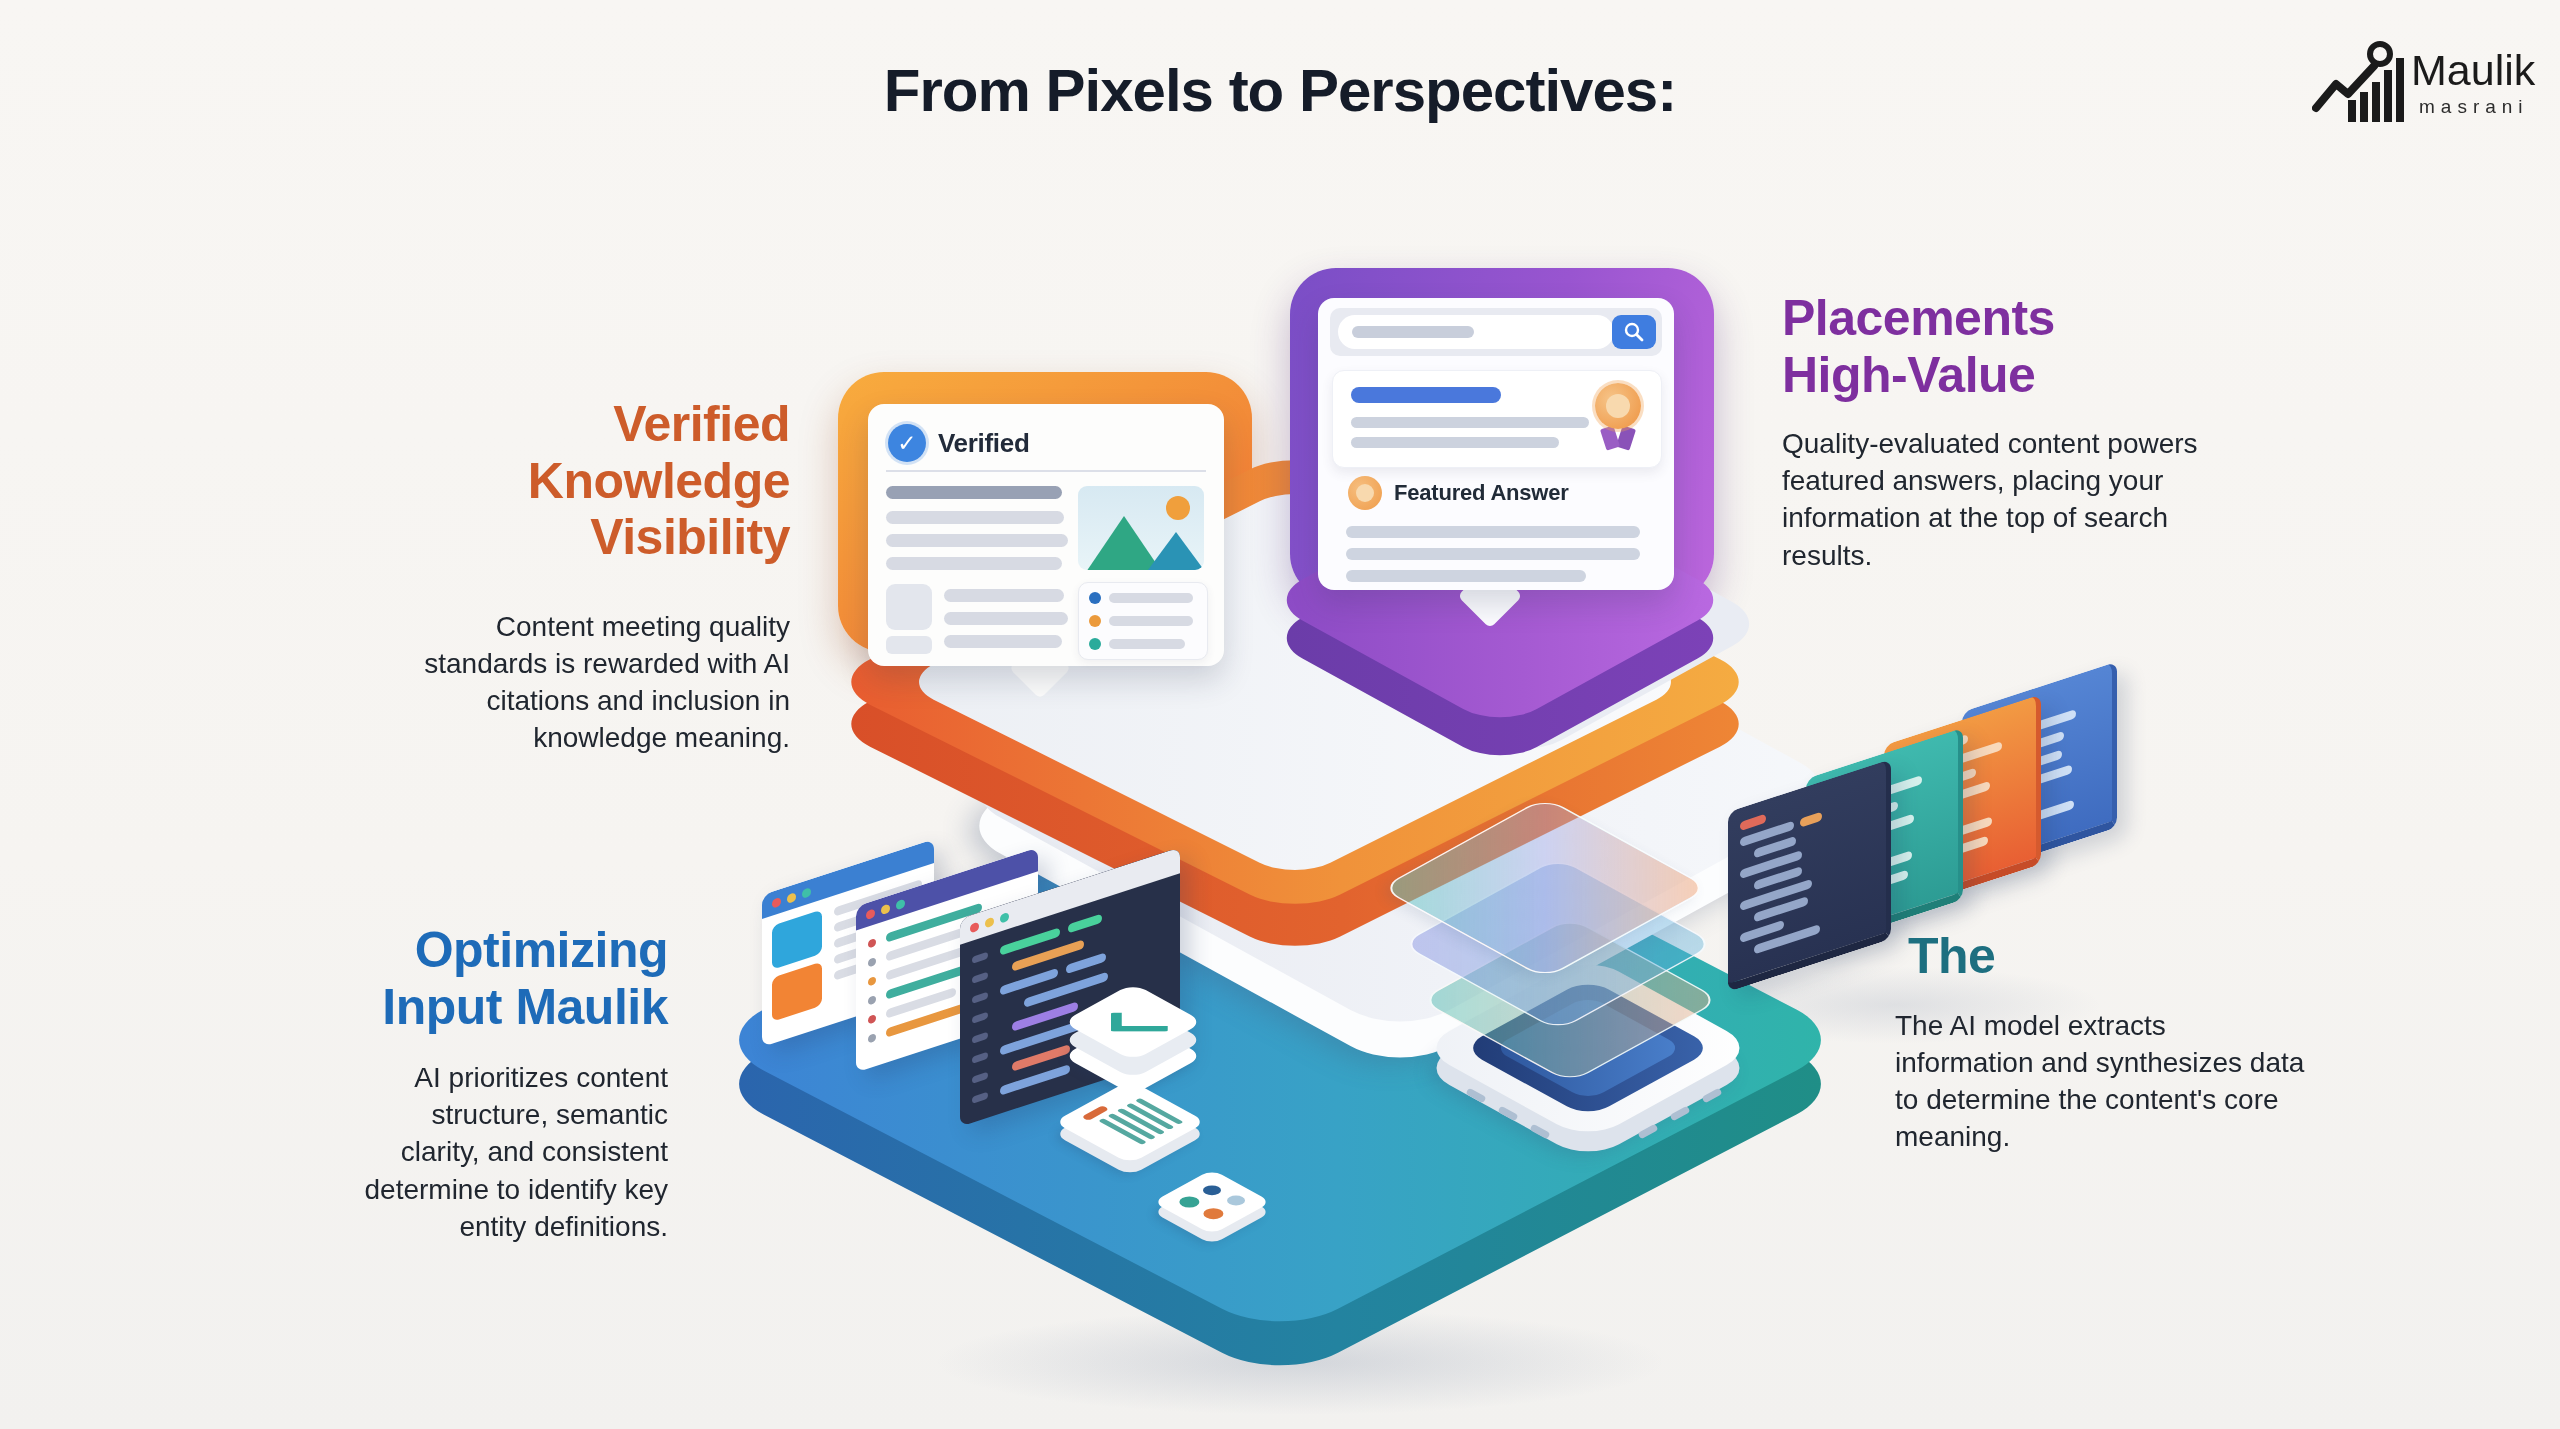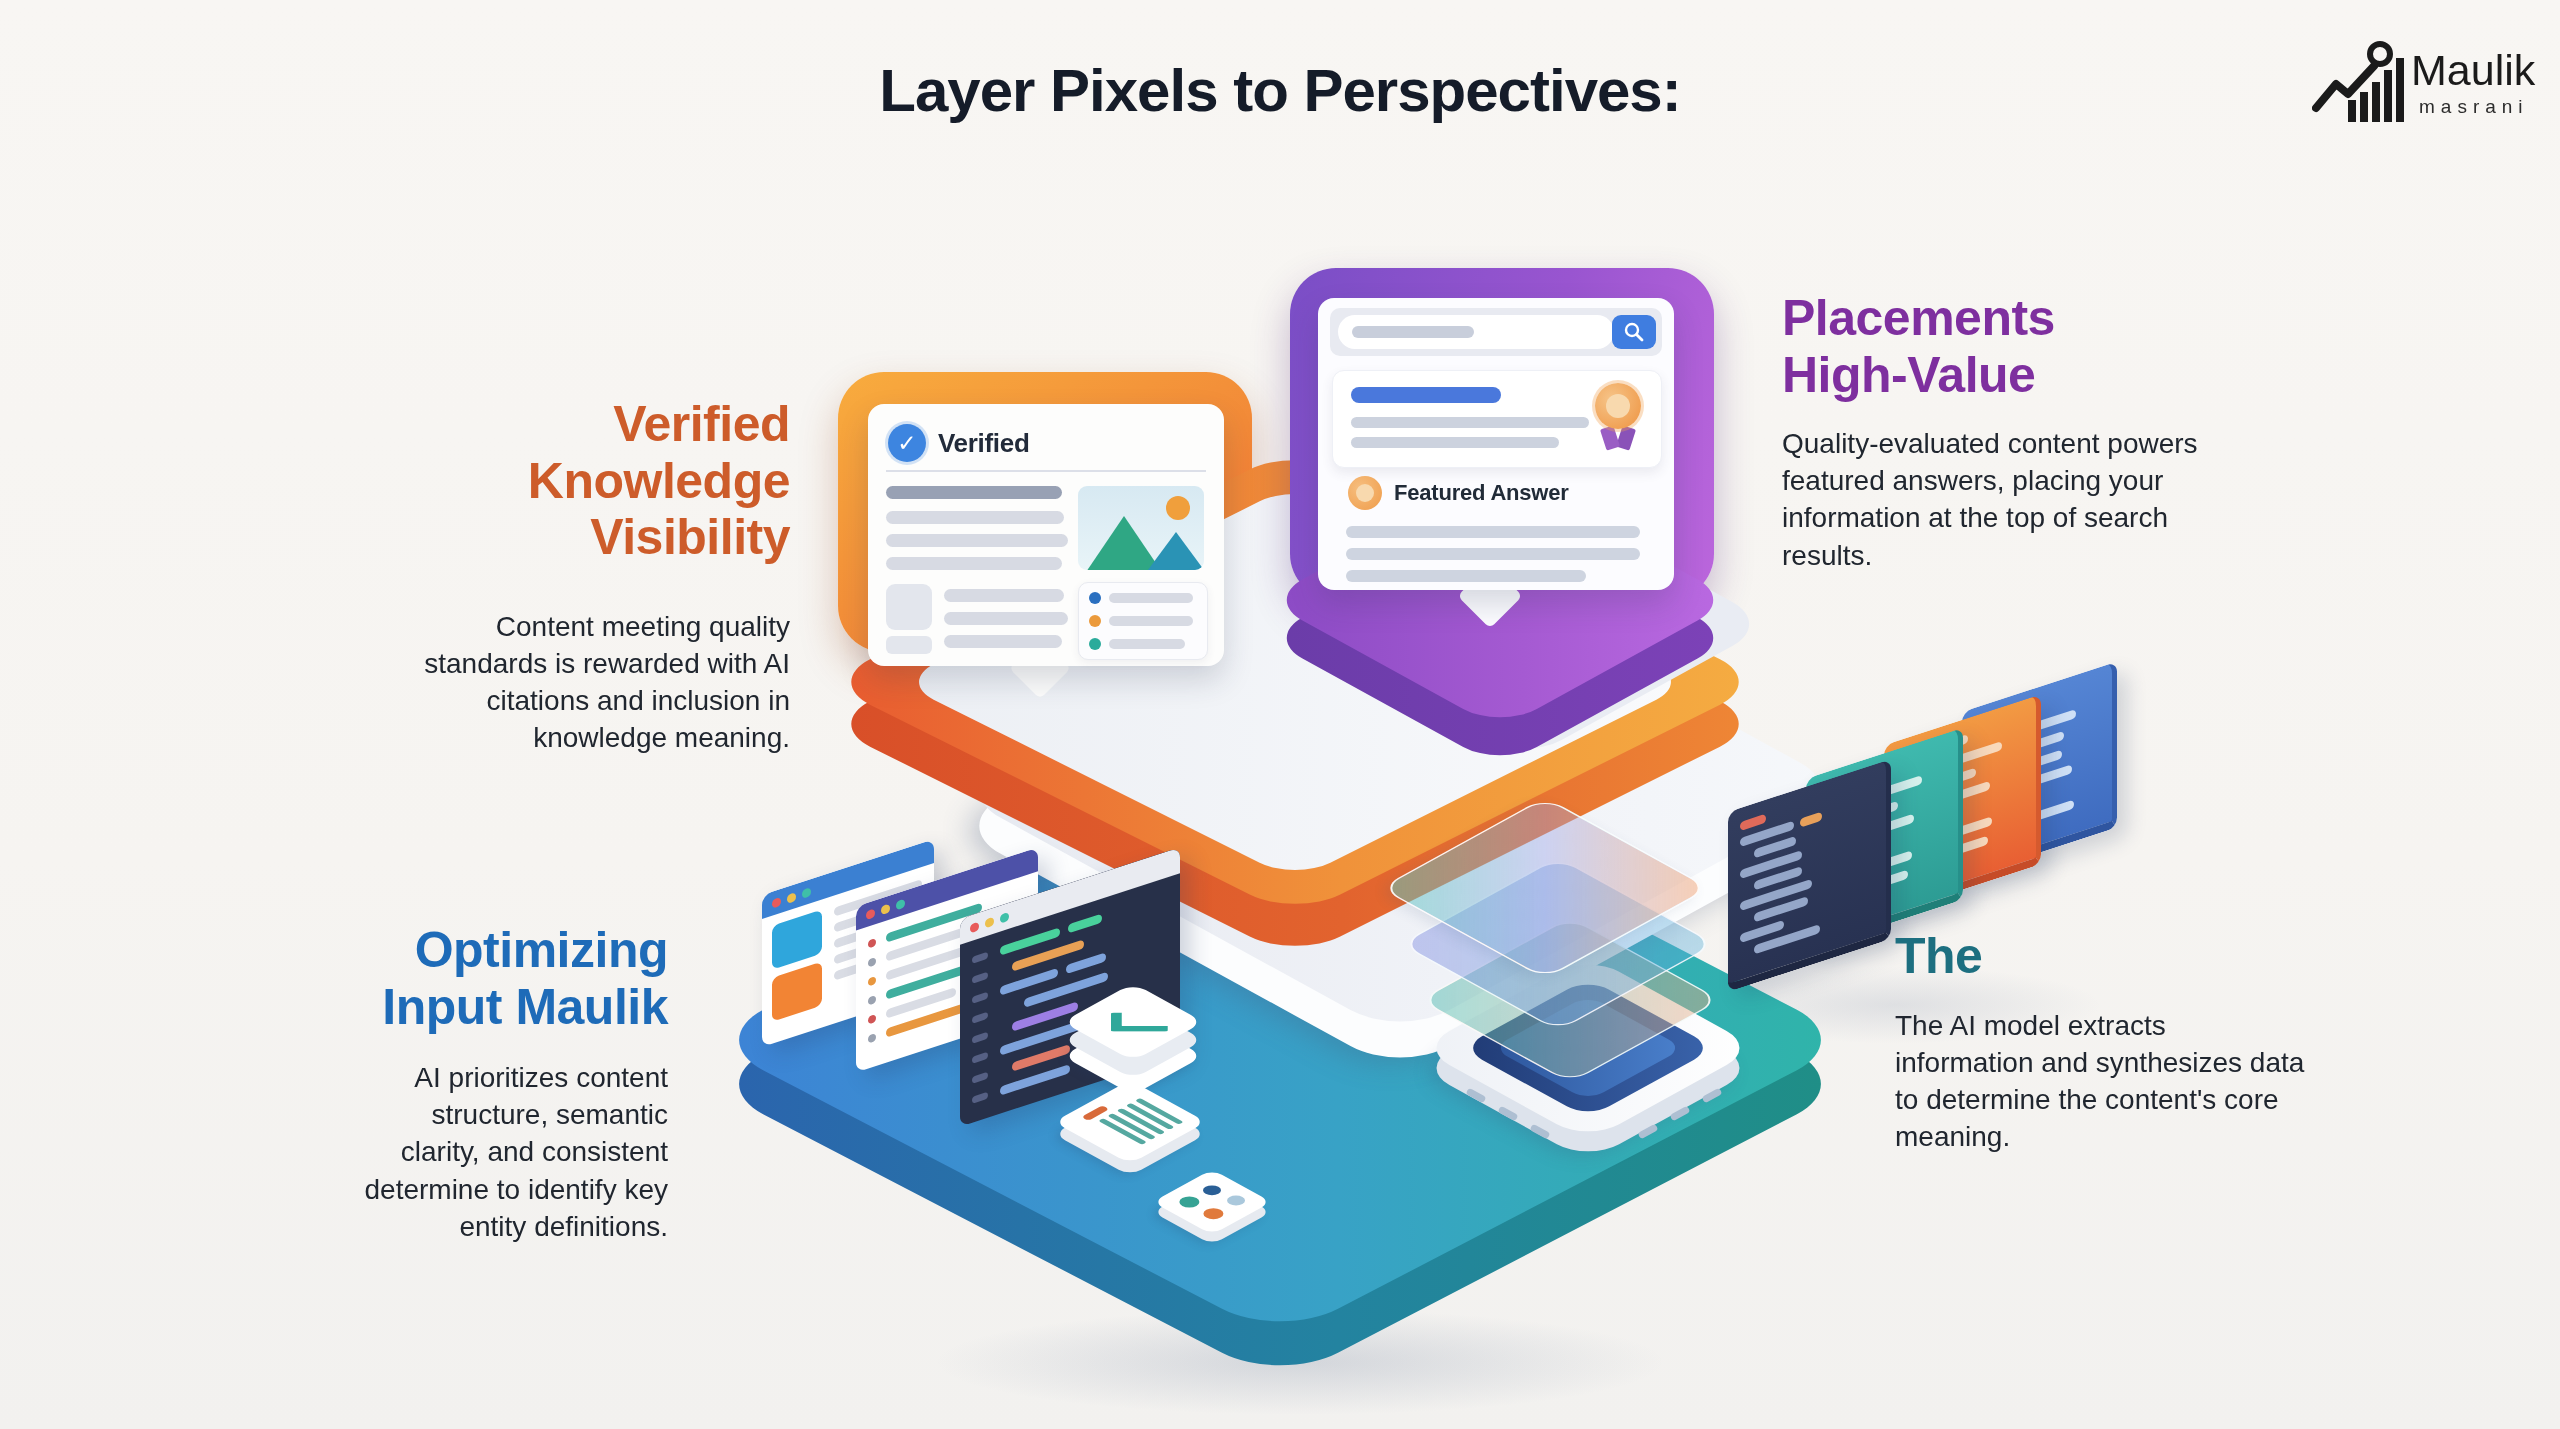--- a/index.html
+++ b/index.html
@@ -265,21 +265,21 @@
 
   <div class="dia" style="left:1212px;top:1212px;width:84px;height:84px;--sy:.55;border-radius:14px;background:#e6eaf0;box-shadow:0 6px 12px rgba(40,60,100,.18);"></div>
   <div class="dia" style="left:1212px;top:1202px;width:84px;height:84px;--sy:.55;border-radius:14px;background:#ffffff;">
     <div class="dot" style="left:18px;top:18px;width:18px;height:18px;background:#2a5f96;"></div>
     <div class="dot" style="left:48px;top:14px;width:18px;height:18px;background:#aac8dc;"></div>
     <div class="dot" style="left:16px;top:48px;width:20px;height:20px;background:#36a394;"></div>
     <div class="dot" style="left:48px;top:46px;width:20px;height:20px;background:#e07a3c;"></div>
   </div>
 
   <div class="title">
-    <div>Layer Pixels to Perspectives:</div>
+    <div>From Pixels to Perspectives:</div>
   </div>
 
   <div class="logo">
     <svg width="100" height="92" viewBox="0 0 100 92" style="position:absolute;left:0;top:4px;">
       <rect x="36" y="62" width="8" height="22" fill="#1b1b1b"></rect>
       <rect x="48" y="54" width="8" height="30" fill="#1b1b1b"></rect>
       <rect x="60" y="44" width="8" height="40" fill="#1b1b1b"></rect>
       <rect x="72" y="32" width="8" height="52" fill="#1b1b1b"></rect>
       <rect x="84" y="20" width="8" height="64" fill="#1b1b1b"></rect>
       <polyline points="4,70 24,46 36,56 62,28" fill="none" stroke="#1b1b1b" stroke-width="8" stroke-linecap="round" stroke-linejoin="round"></polyline>
@@ -308,19 +308,19 @@
 
   <div class="abs" style="left:250px;top:922px;width:418px;text-align:right;">
     <div class="headline" style="color:#1e6bb8;">
       <span>Optimizing</span>
       <span>Input Maulik</span>
     </div>
     <div class="body-copy" style="margin-top:24px;margin-left:100px;">AI prioritizes content structure, semantic clarity, and consistent determine to identify key entity definitions.</div>
   </div>
 
   <div class="abs" style="left:1895px;top:928px;width:450px;text-align:left;">
-    <div class="headline" style="color:#1d6f80;">
+    <div class="headline" style="color:#1d6f80;margin-left:13px;">
       <span>The</span>
     </div>
     <div class="body-copy" style="margin-top:22px;width:410px;">The AI model extracts information and synthesizes data to determine the content's core meaning.</div>
   </div>
 
 </div>
 
 </body></html>

